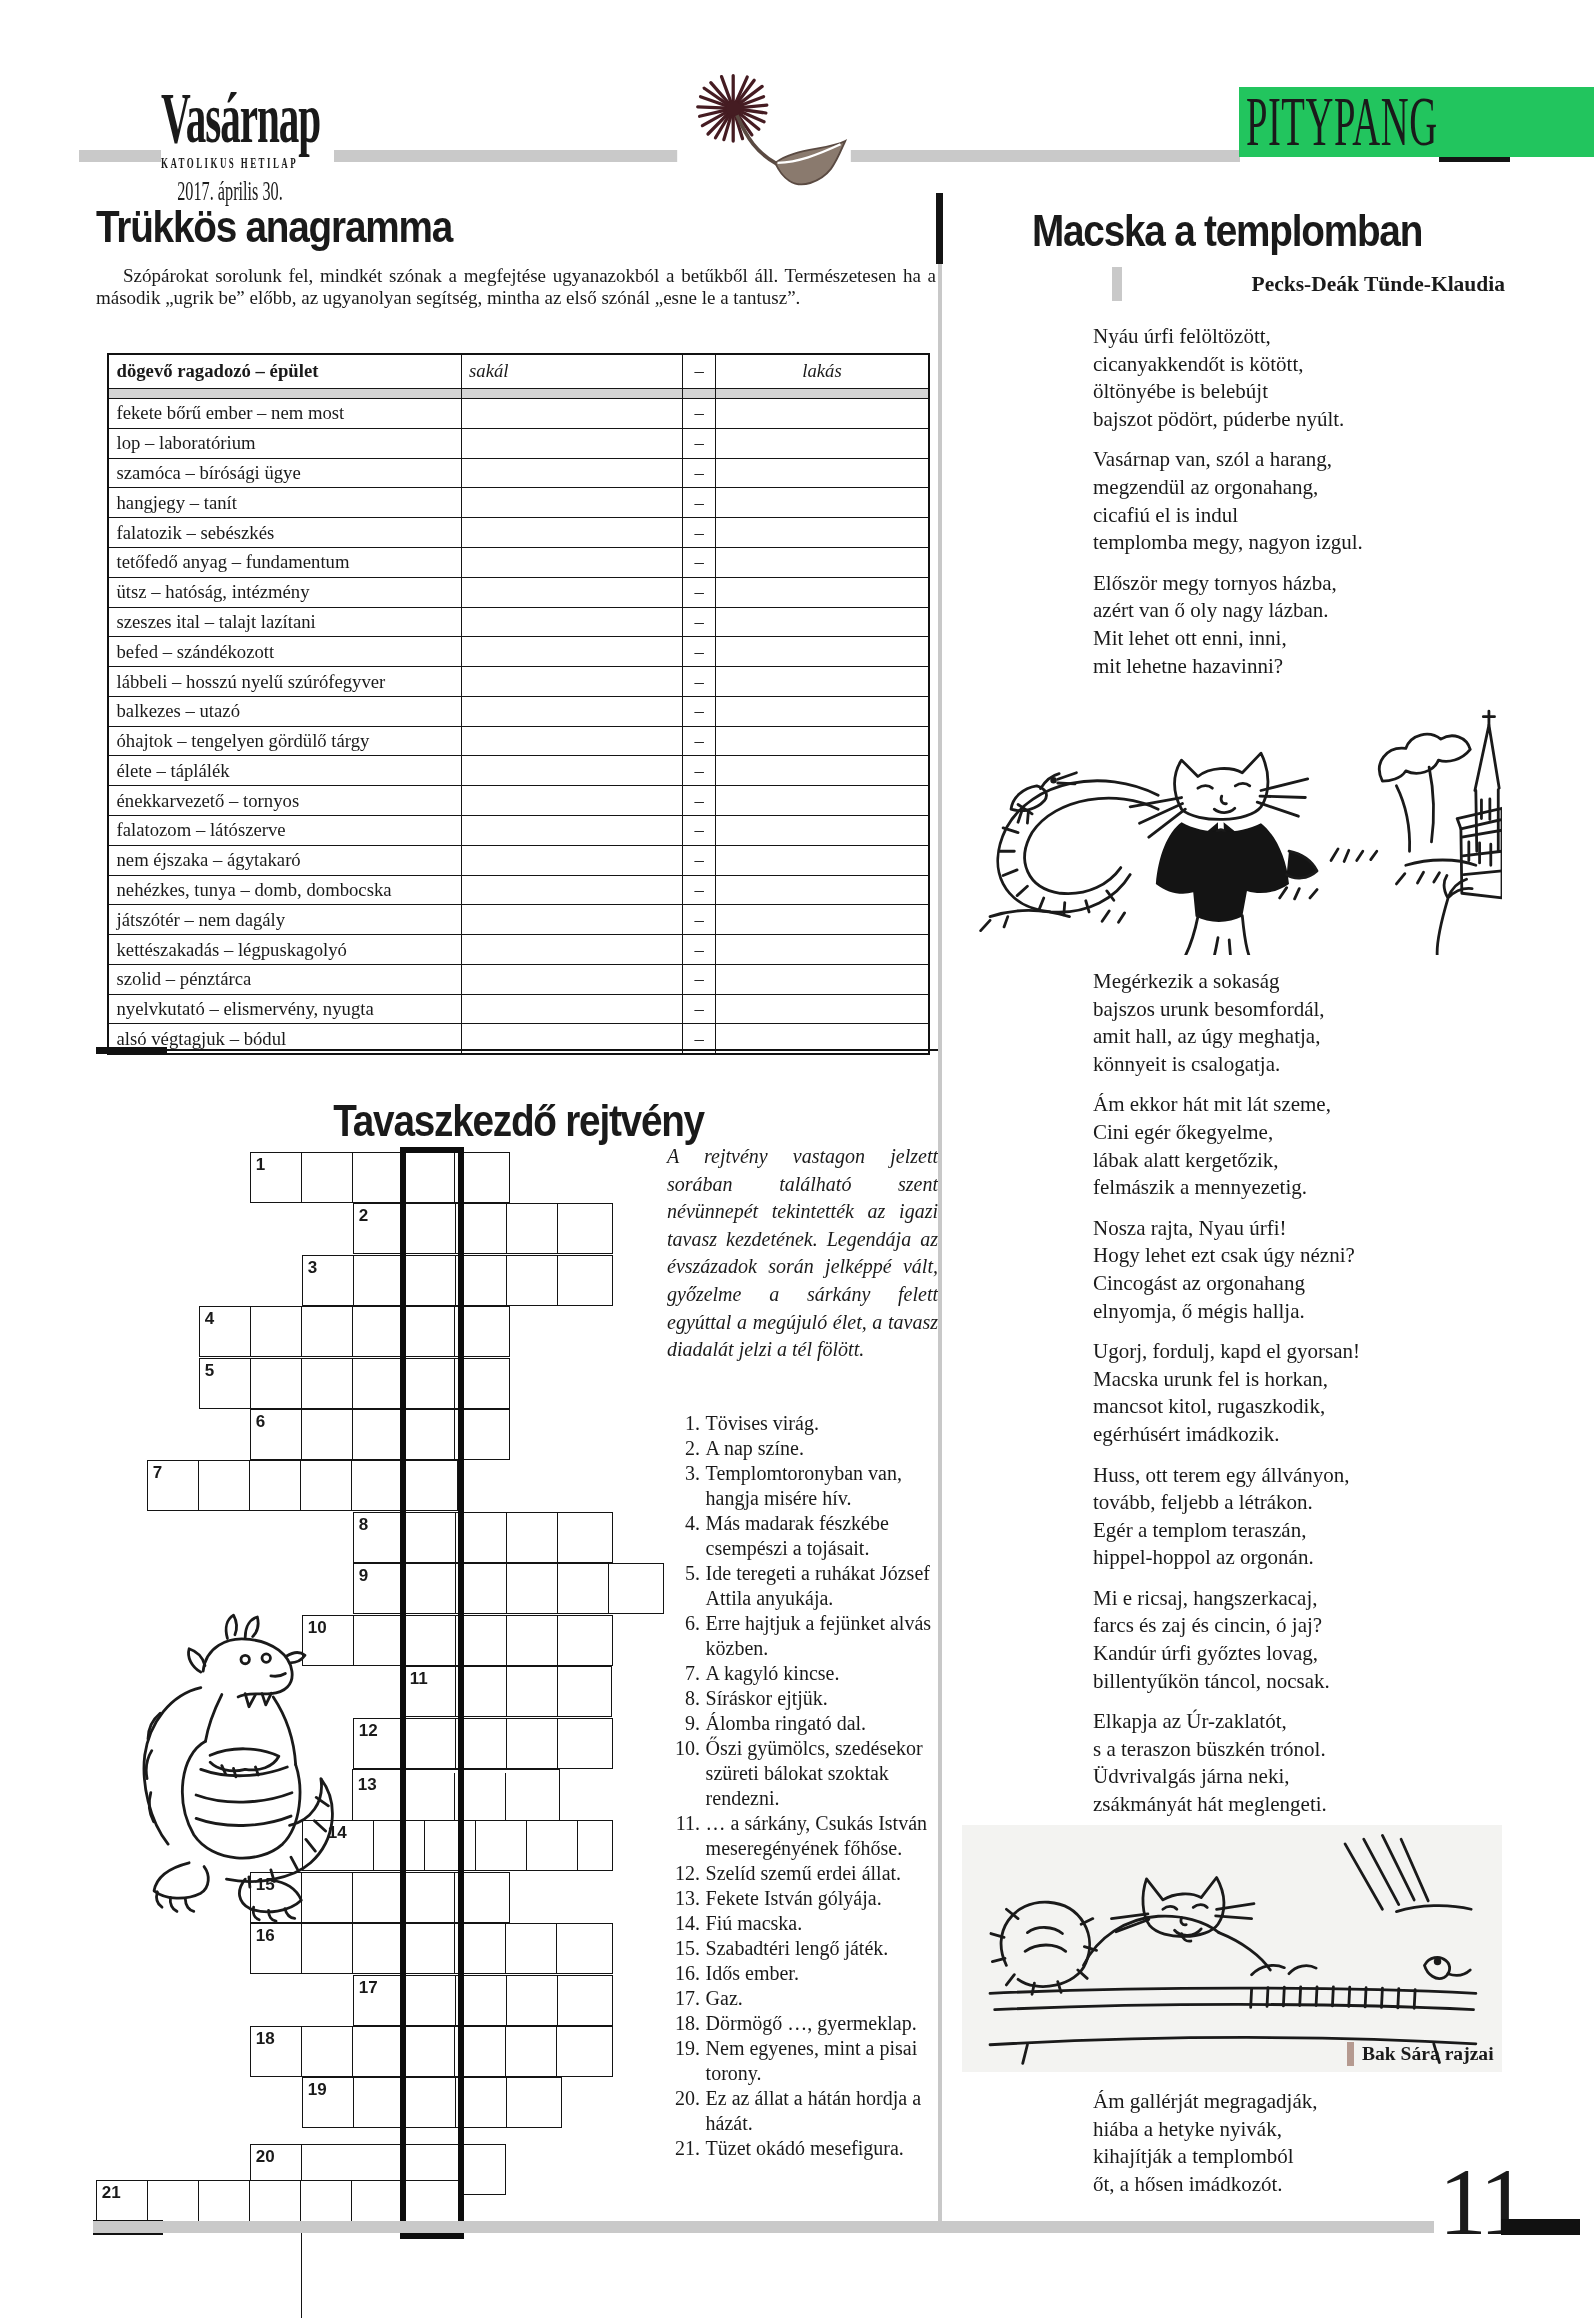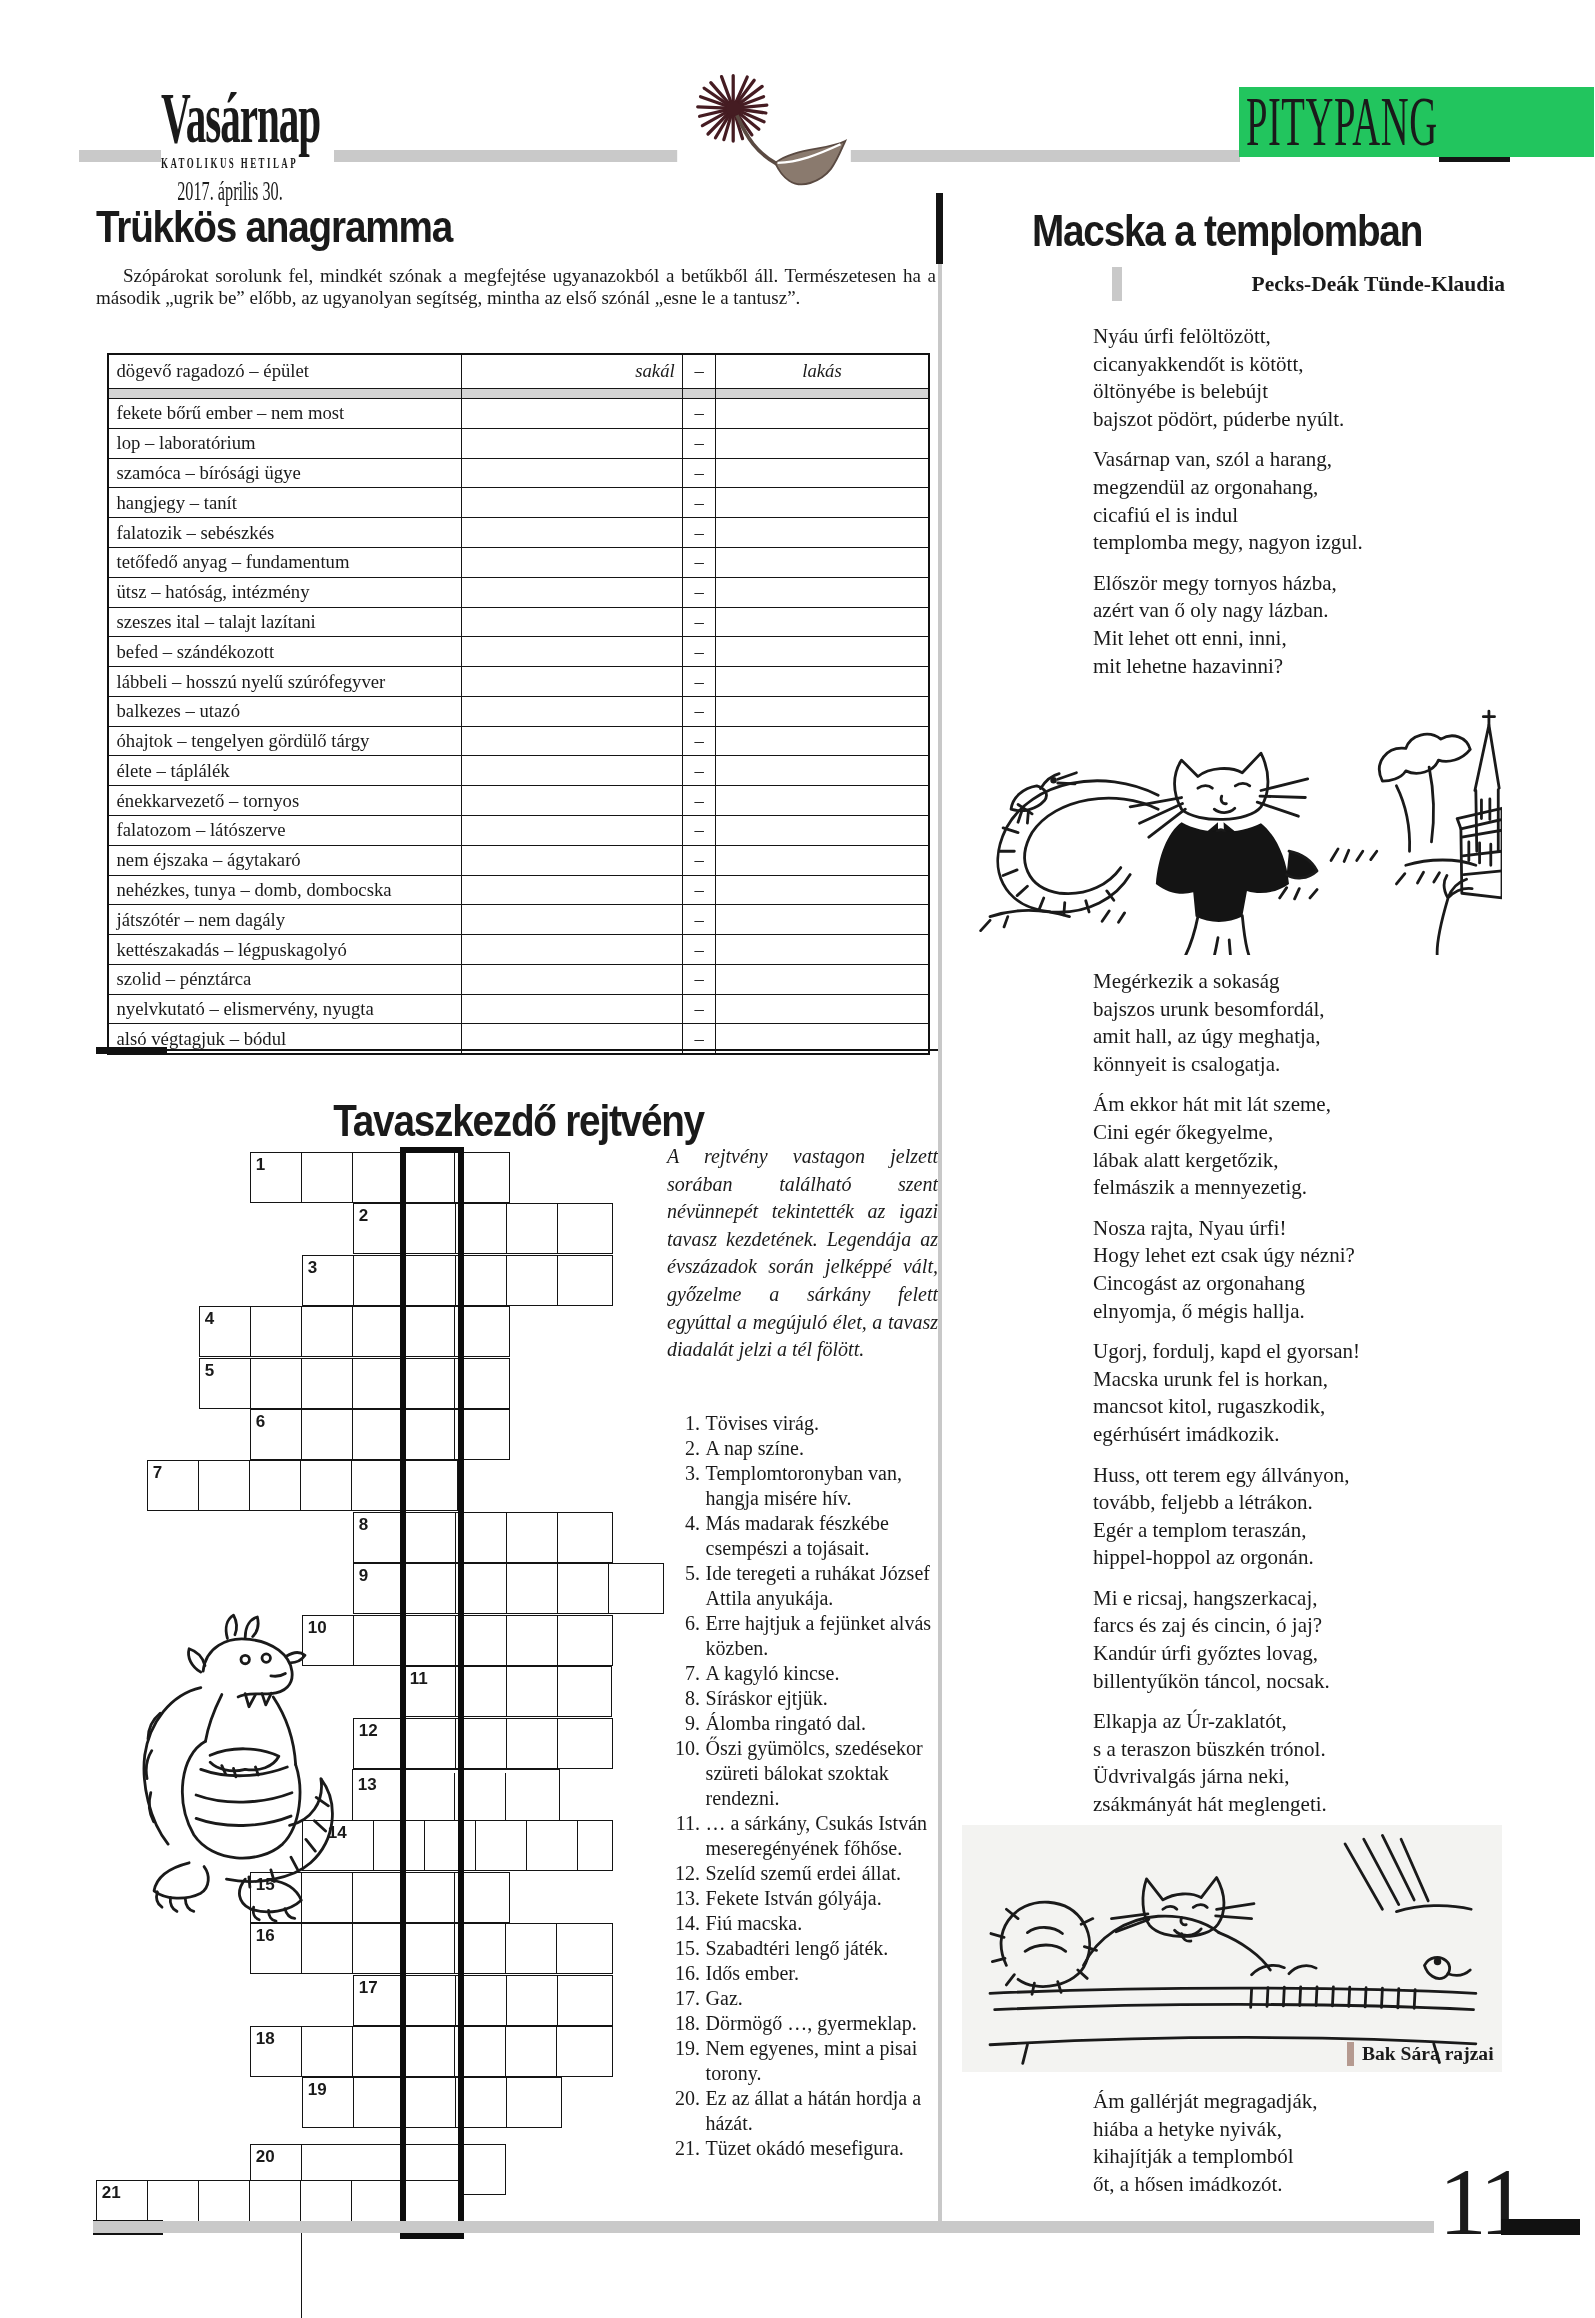--- a/index.html
+++ b/index.html
@@ -20,24 +20,24 @@
   .section-name span{display:inline-block;font-family:"Liberation Serif",serif;font-size:69px;line-height:70px;transform:scaleX(.56);transform-origin:left top;letter-spacing:0.9px;white-space:nowrap;}
   
   .sec-title{font-family:"Liberation Sans",sans-serif;font-weight:bold;letter-spacing:-1.4px;white-space:nowrap;transform:scaleX(.86);transform-origin:left top;}
   
   .anagram-title{left:96px;top:201px;font-size:45px;}
   .anagram-intro{left:96px;top:265px;width:840px;font-size:19px;line-height:22px;text-align:justify;text-indent:27px;}
   table.anagram{left:107px;top:353px;width:823px;border-collapse:collapse;position:absolute;}
   table.anagram td,table.anagram th{border:1.4px solid #151515;font-size:18.7px;font-weight:normal;text-align:left;padding:0.9px 7.5px;height:27px;}
   table.anagram tr.hdr td{height:31px;}
   table.anagram td.c-clue{width:43%;}
-  table.anagram td.c-a{width:27%;text-align:right;}
+  table.anagram td.c-a{width:27%;text-align:left;}
   table.anagram td.c-dash{width:4%;text-align:center;}
   table.anagram td.c-b{width:26%;text-align:center;}
-  table.anagram tr.hdr .c-clue{font-weight:normal;}
+  table.anagram tr.hdr .c-clue{font-weight:bold;}
   table.anagram tr.hdr .c-a,table.anagram tr.hdr .c-b{font-style:italic;}
   table.anagram tr.gray td{height:9.3px;background:#d4d4d4;padding:0;}
   table.anagram{border:2.8px solid #111;}
   .rule-thick{left:96px;top:1047px;width:71px;height:6.5px;background:#111;}
   .rule-thin{left:167px;top:1049px;width:771px;height:2.3px;background:#111;}
   
   .puzzle-title-wrap{left:196px;top:1096px;width:645px;text-align:center;}
   .puzzle-title-wrap .sec-title{display:inline-block;transform:scaleX(.88);transform-origin:center top;font-size:44px;}
   .puzzle-intro{left:667px;top:1143px;width:271px;font-size:20px;line-height:27.6px;font-style:italic;text-align:justify;}
   .clues{left:664px;top:1411px;width:280px;font-size:20px;line-height:25px;}

